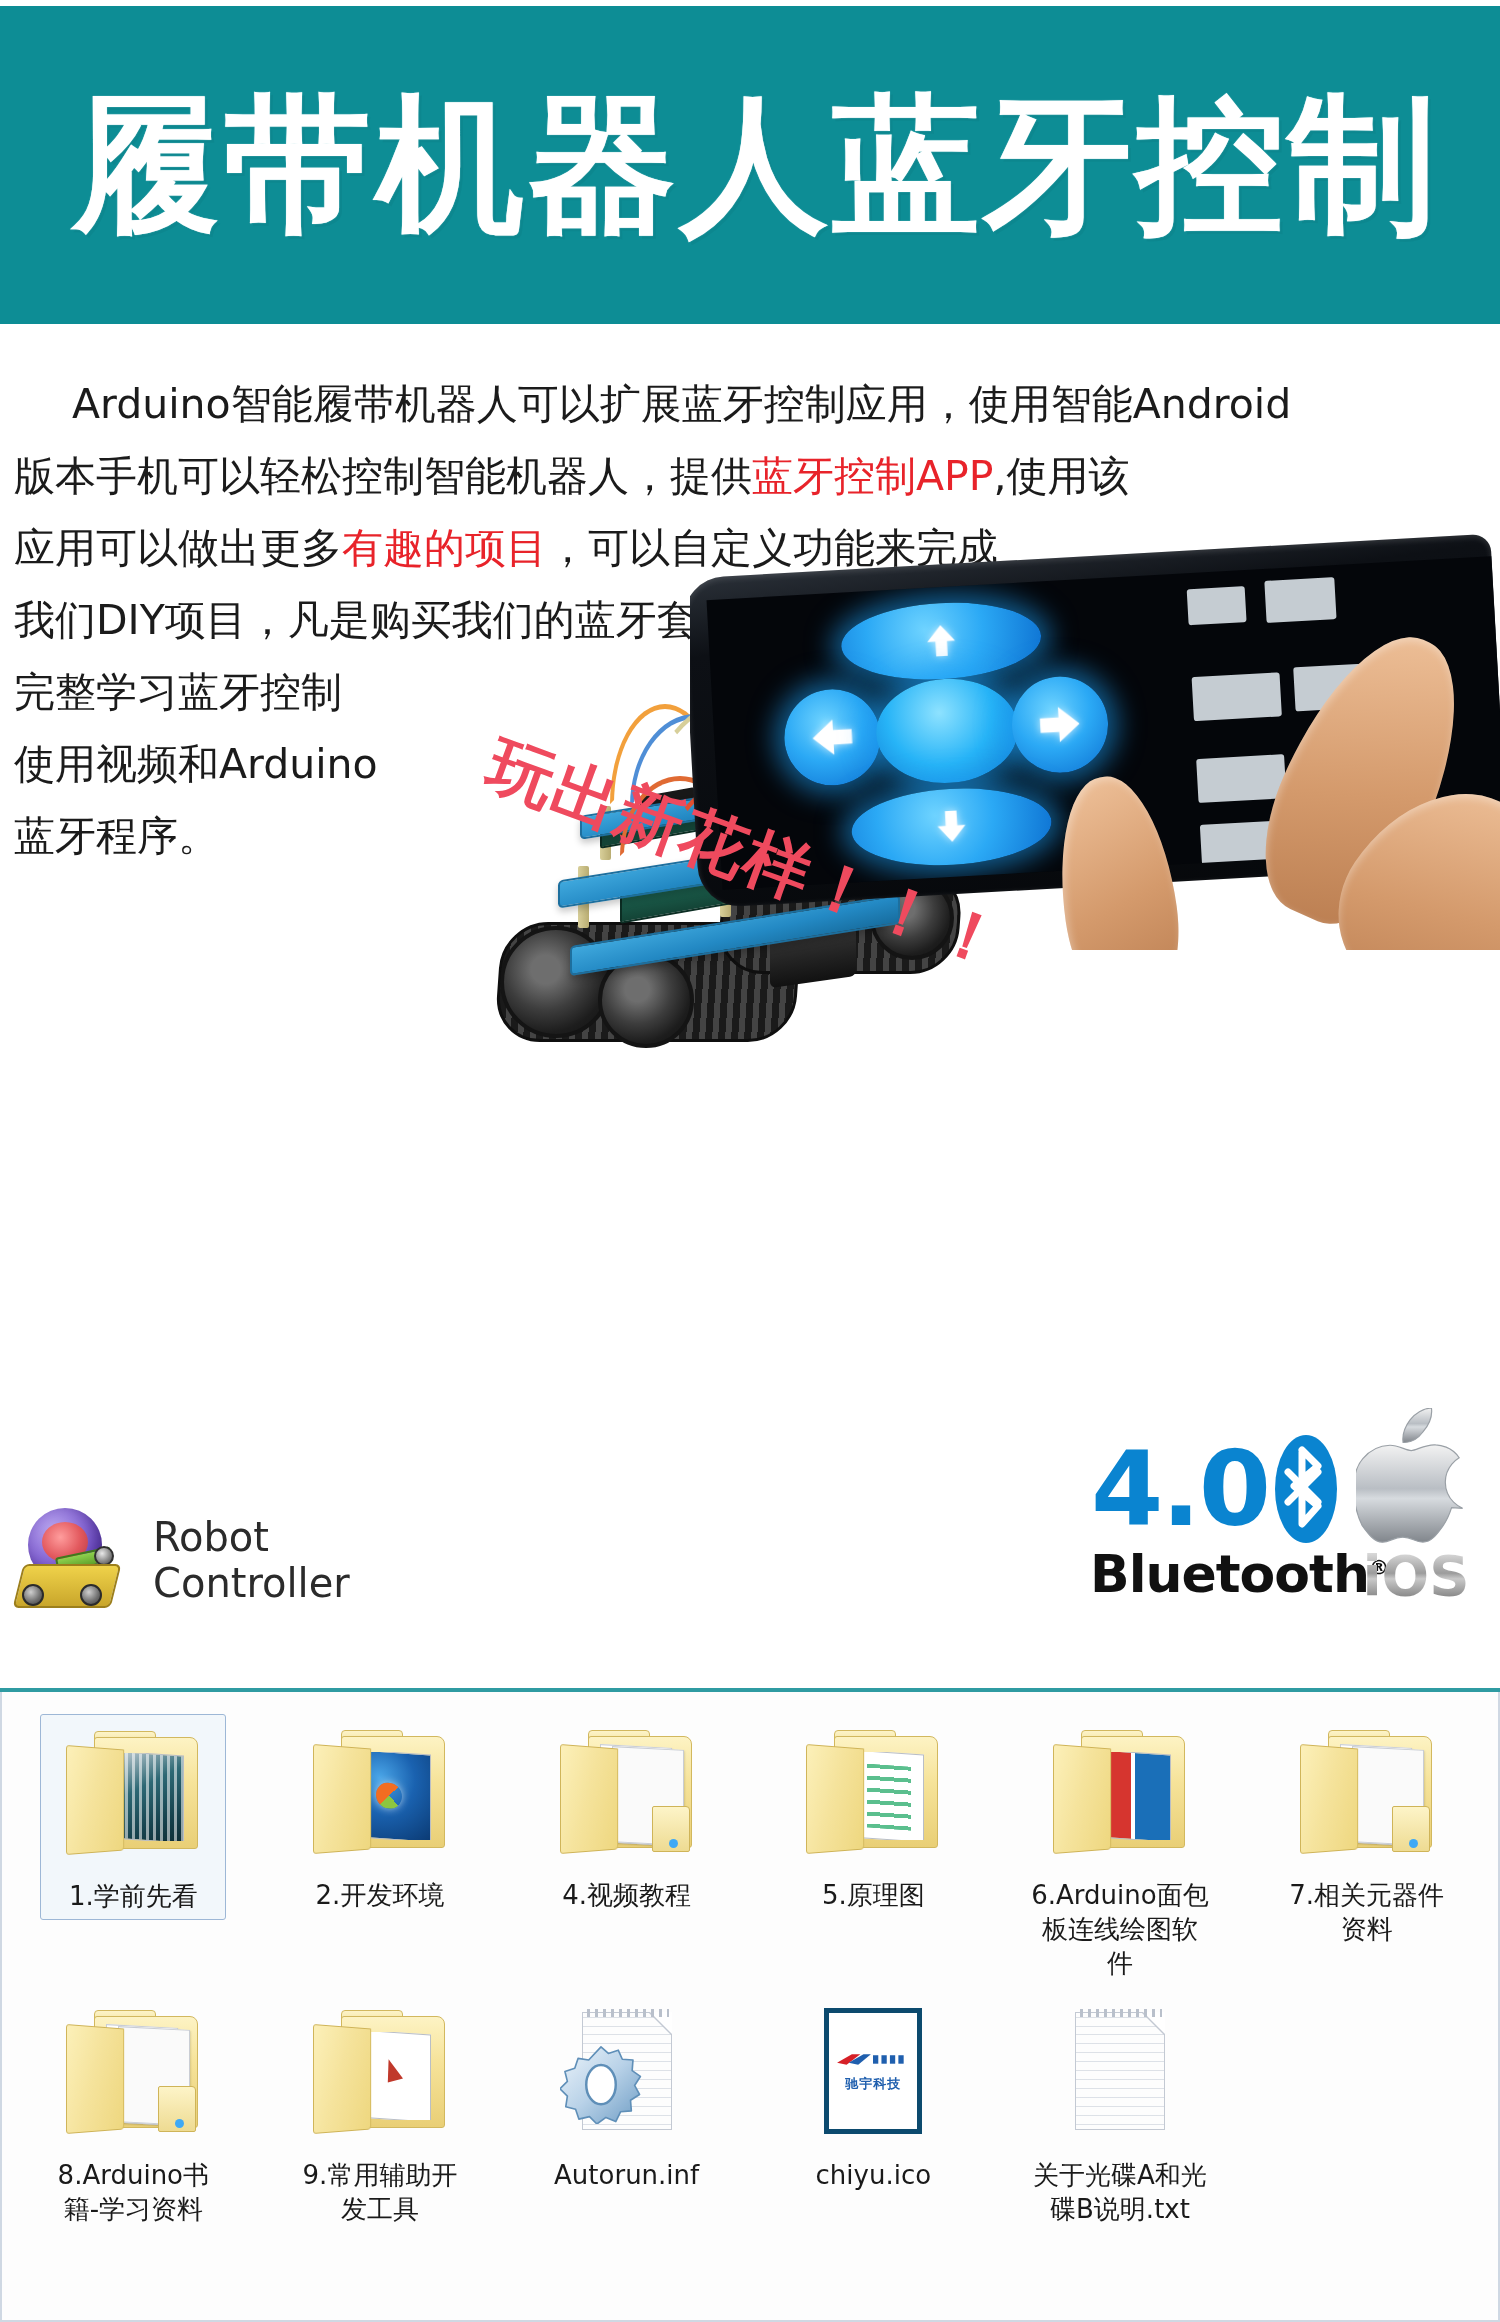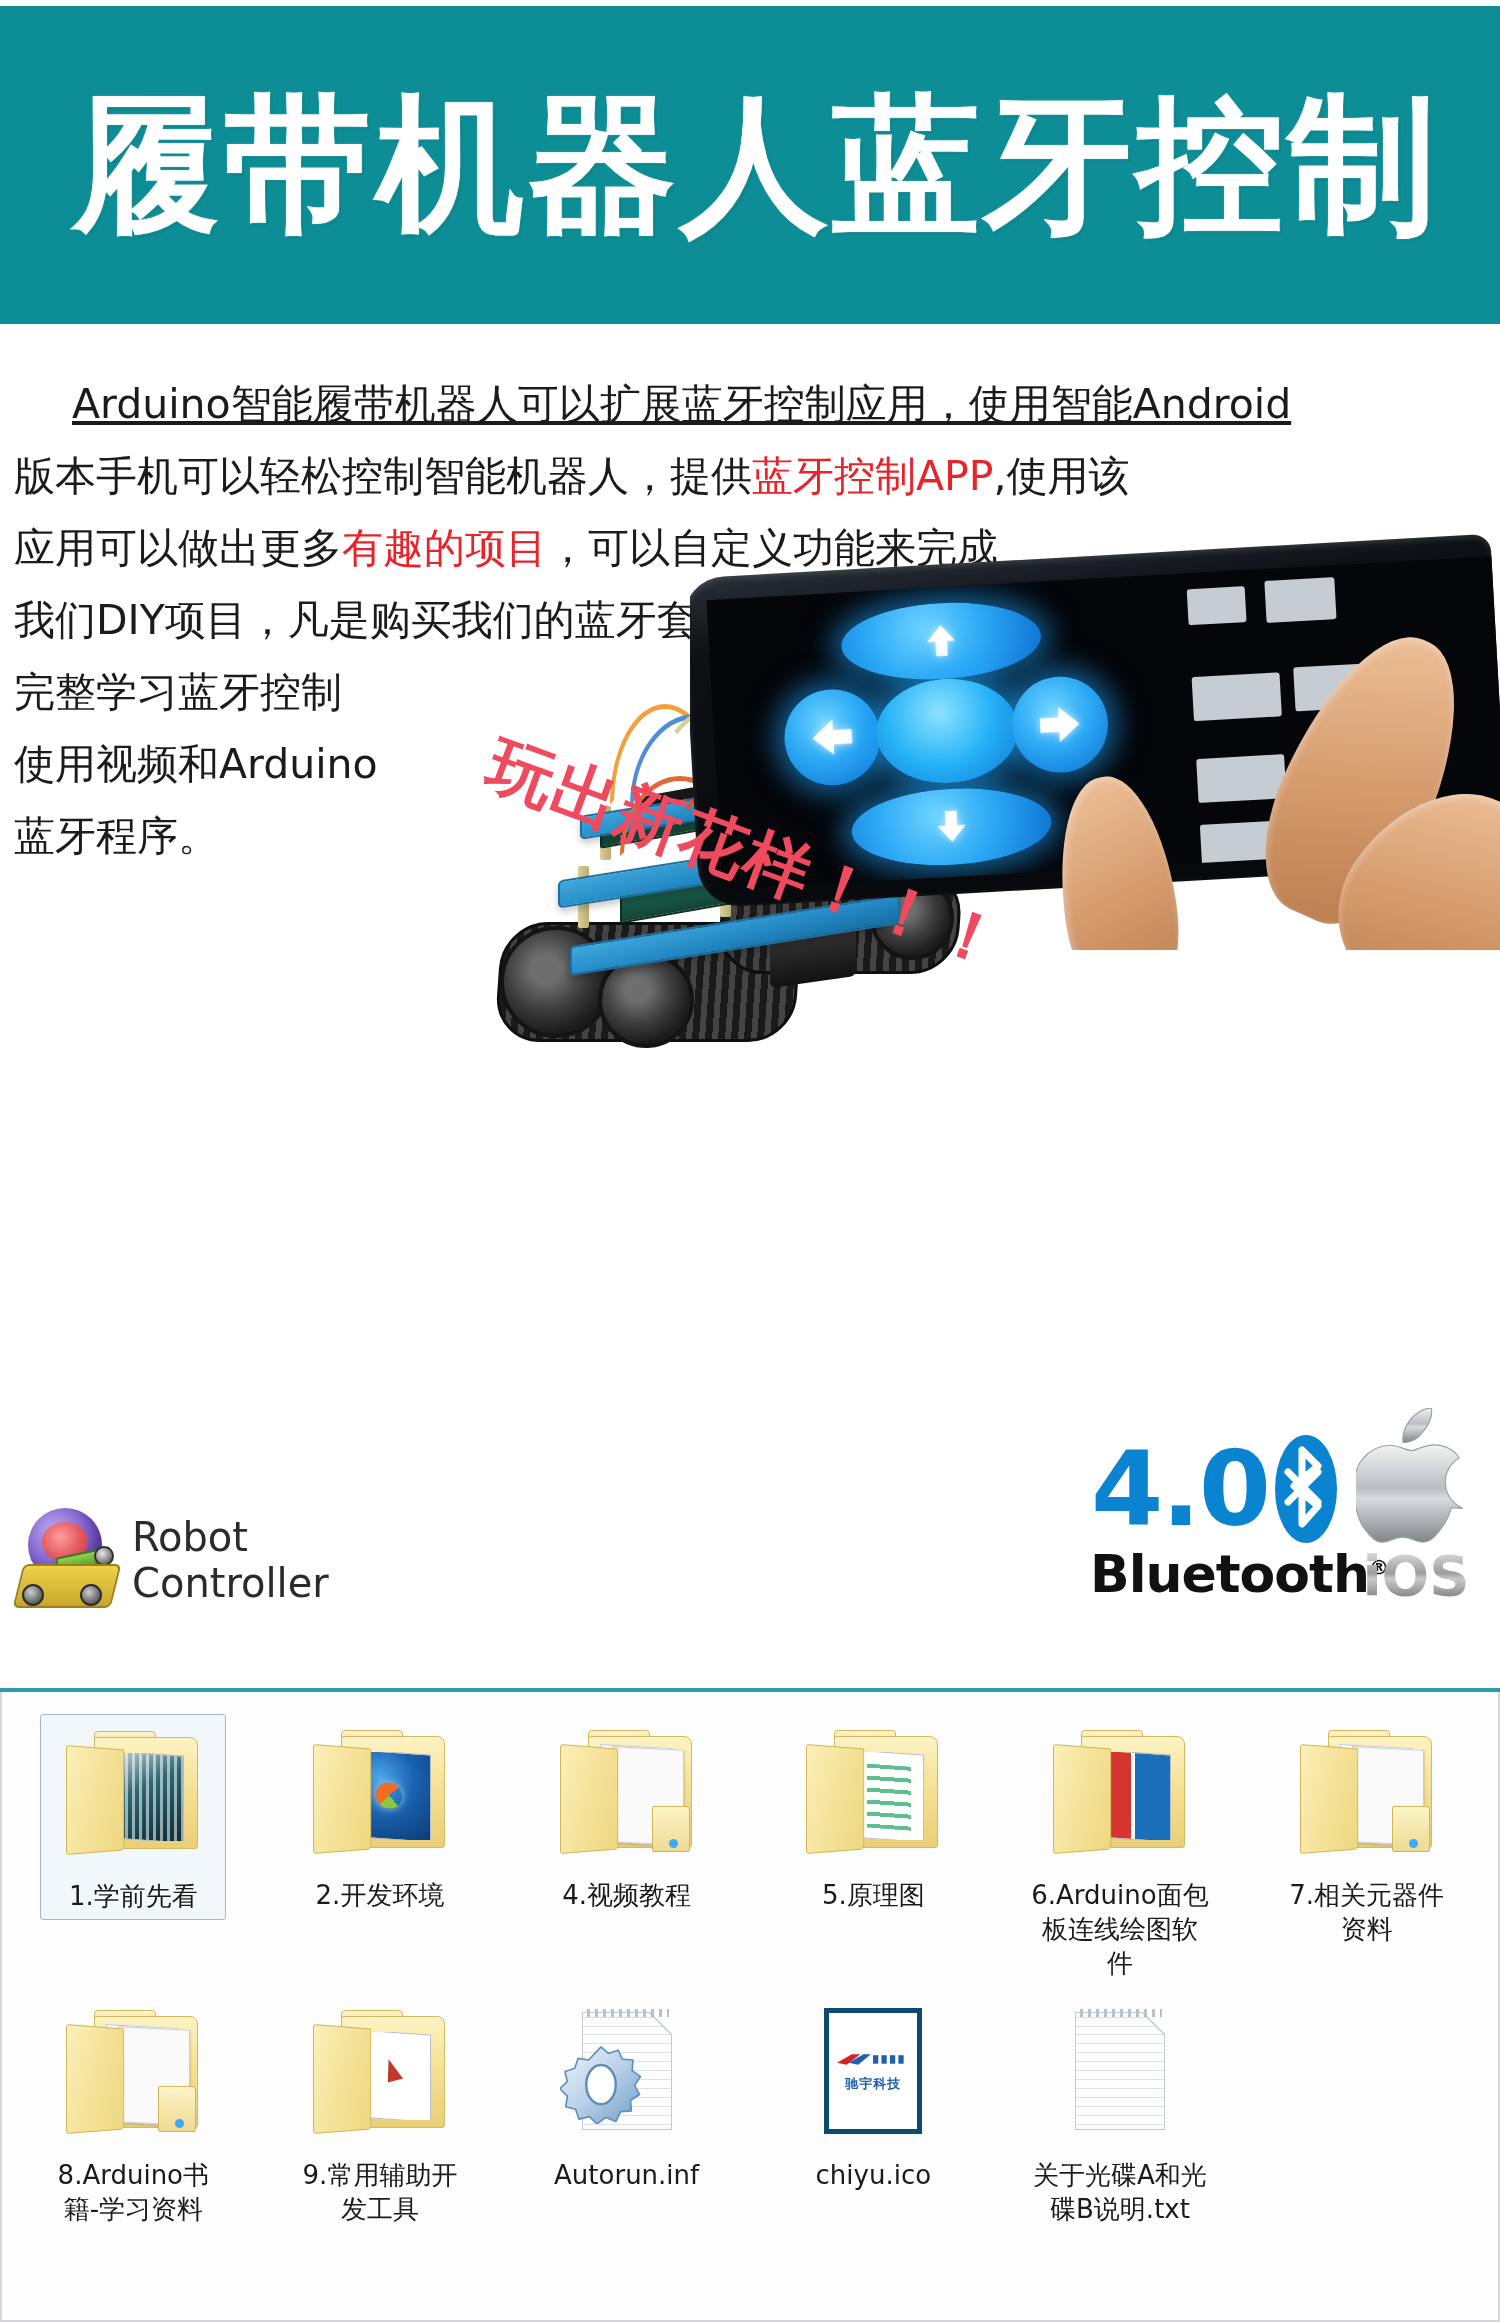--- a/index.html
+++ b/index.html
@@ -43,21 +43,21 @@
     position: absolute;
     left: 14px; top: 368px;
     width: 1480px;
     font-size: 41px;
     line-height: 72px;
     color: #1b1b1b;
     font-family: "DejaVu Sans", "Liberation Sans", sans-serif;
     letter-spacing: 0px;
   }
   .copy p { white-space: nowrap; }
-  .copy .indent { text-indent: 58px; text-decoration: underline; }
+  .copy .indent { text-indent: 58px; }
   .hl { color: #e8232a; }
 
   
   .collage {
     position: absolute;
     left: 0; top: 470px;
     width: 1500px; height: 960px;
     pointer-events: none;
   }
 
@@ -214,21 +214,21 @@
     color: #ef4a5e;
     white-space: nowrap;
     font-family: "DejaVu Sans", "Liberation Sans", sans-serif;
     letter-spacing: 2px;
   }
 
   
   .logo-robot {
     position: absolute; left: 18px; top: 1500px;
     width: 280px; height: 120px;
-    display: flex; align-items: center; gap: 8px;
+    display: flex; align-items: center; gap: 29px;
   }
   .rc-mark { position: relative; width: 106px; height: 104px; flex: 0 0 auto; }
   .rc-ball {
     position: absolute; left: 10px; top: 0px; width: 74px; height: 74px; border-radius: 50%;
     background: radial-gradient(circle at 34% 30%, #b9a6ee 0%, #8d6fd8 38%, #6a46c4 66%, #4d2fa0 100%);
     box-shadow: inset -6px -6px 14px rgba(0,0,0,.25);
   }
   .rc-brain {
     position: absolute; left: 24px; top: 14px; width: 46px; height: 40px; border-radius: 50%;
     background: radial-gradient(circle at 40% 38%, #ff9d9d 0%, #e2585d 55%, #b53a46 100%);

